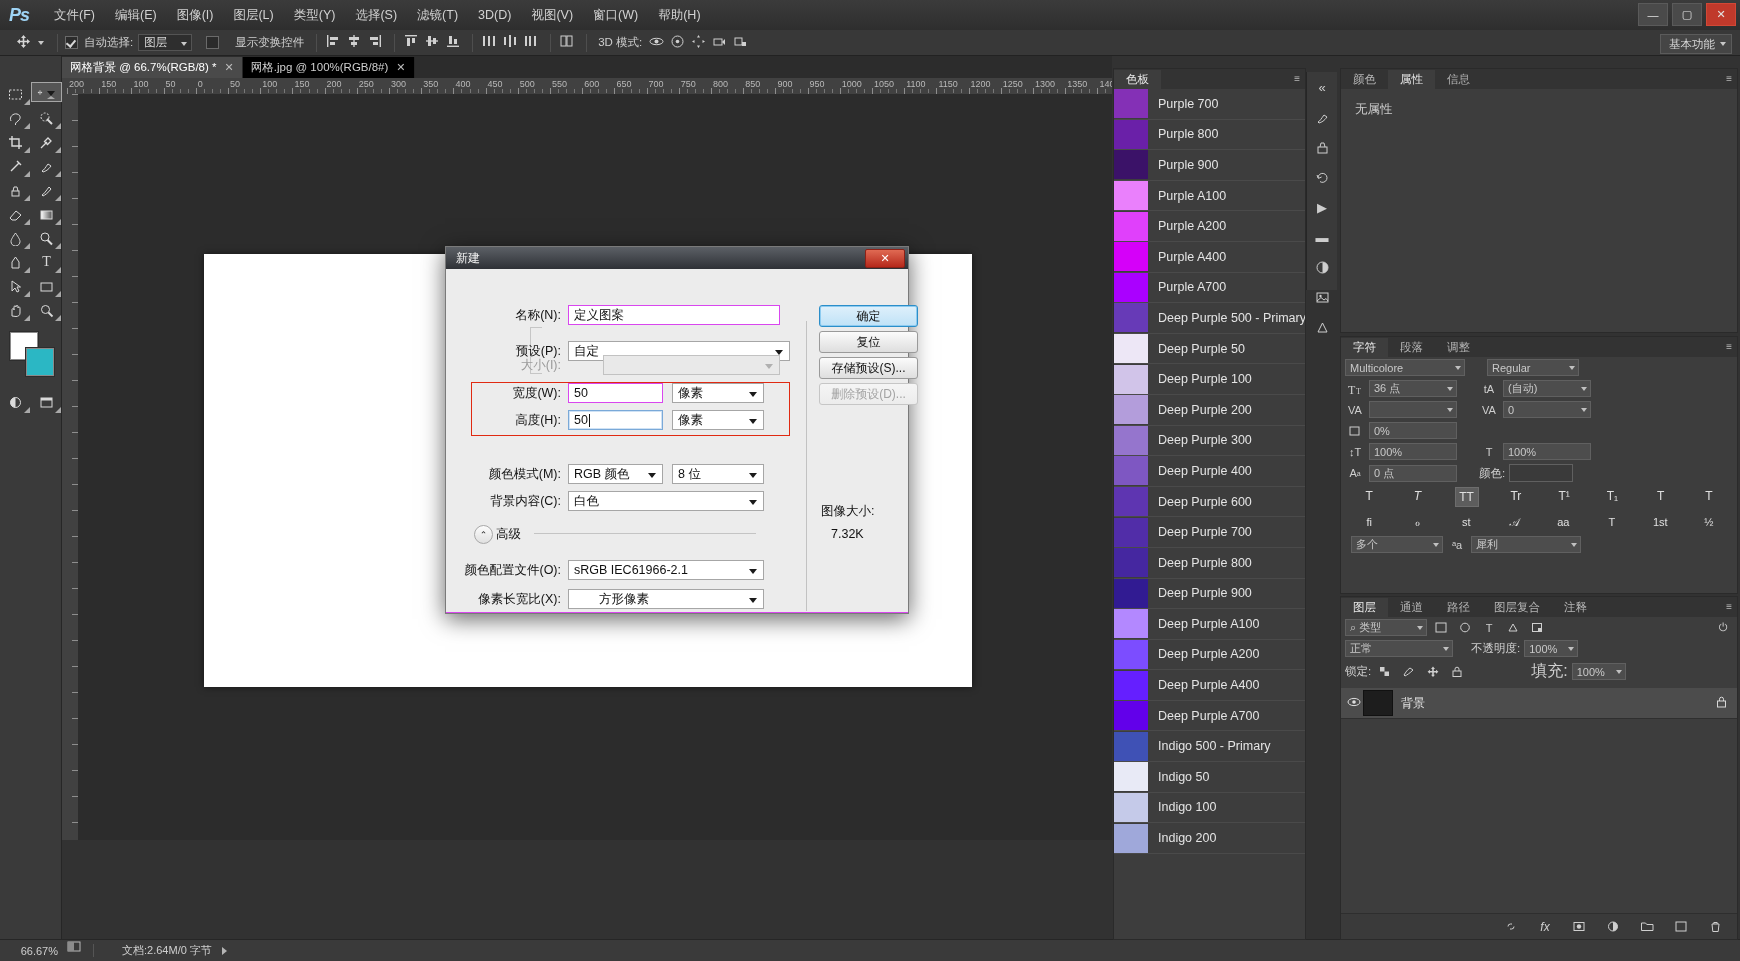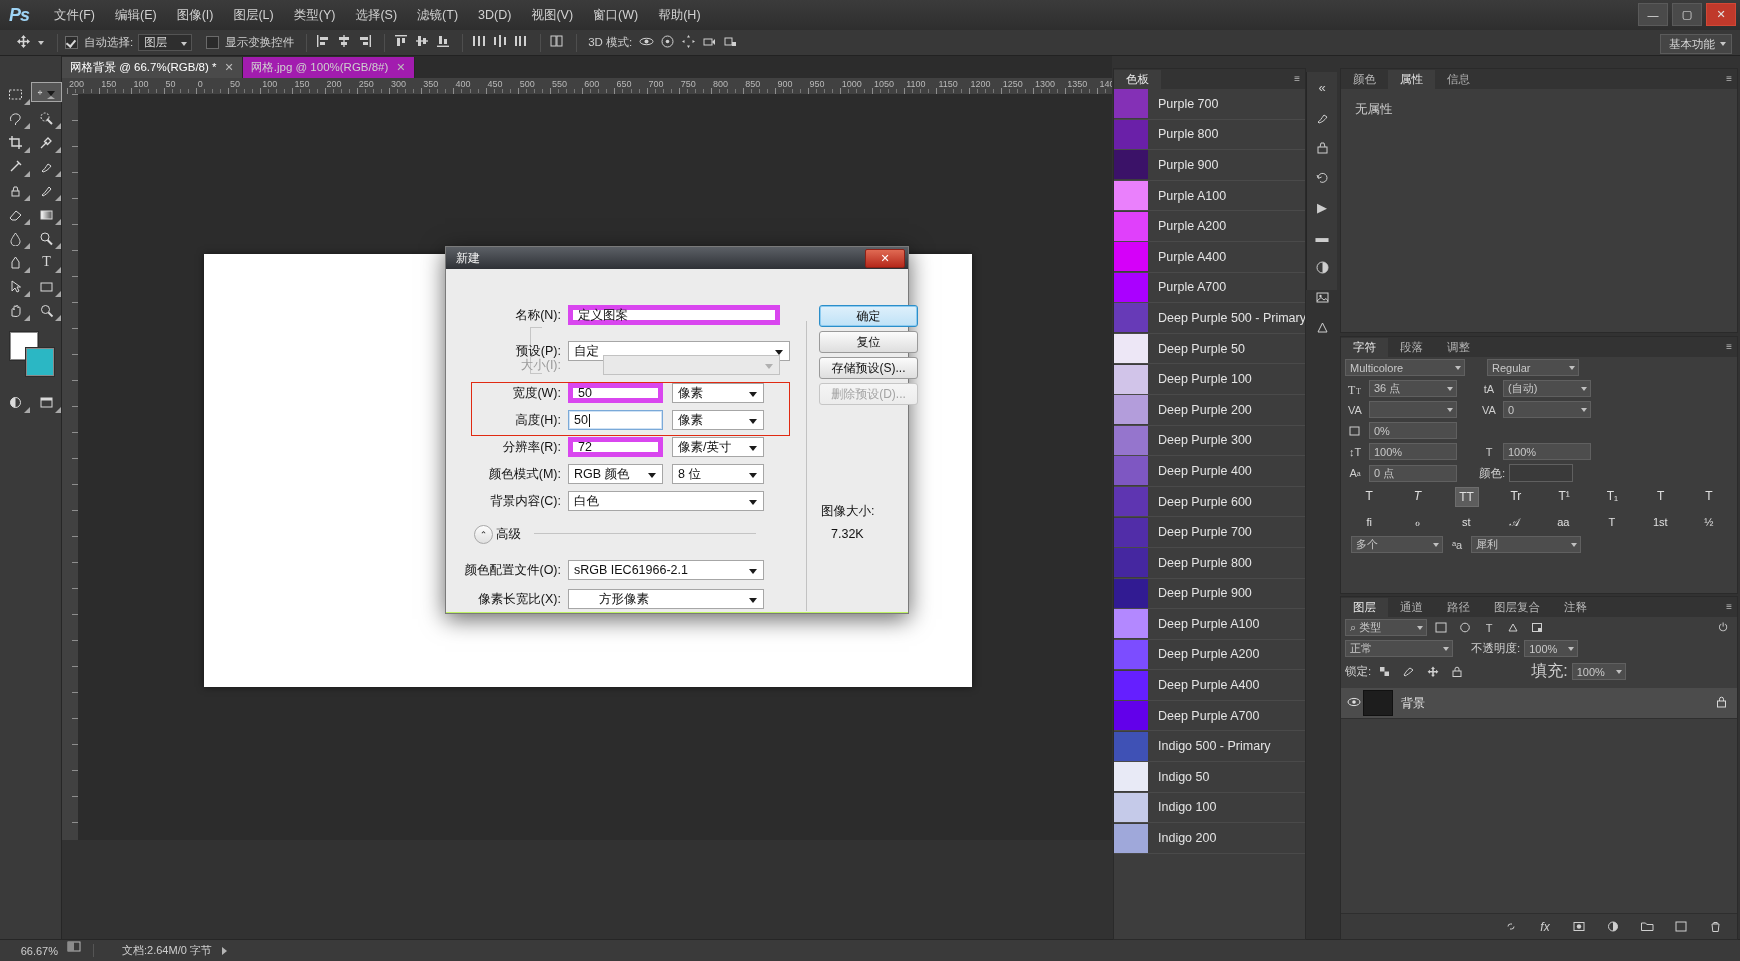--- a/index.html
+++ b/index.html
@@ -35,21 +35,21 @@
   .tb-cell{width:31px;height:24px;display:flex;align-items:center;justify-content:center;position:relative;color:#d8d8d8;font-size:13px;}
   .tb-cell.sel{background:#555;}
   .tb-cell:after{content:"";position:absolute;right:1px;bottom:1px;width:0;height:0;border-left:3px solid transparent;border-top:3px solid transparent;border-right:3px solid #a9a9a9;border-bottom:3px solid #a9a9a9;}
   .tb-colors{margin:10px auto 0;width:46px;height:44px;position:relative;}
   .sw-fg{position:absolute;left:2px;top:0;width:26px;height:26px;background:#ffffff;border:1px solid #8a8a8a;box-shadow:0 0 0 1px #2d2d2d;}
   .sw-bg{position:absolute;left:18px;top:16px;width:26px;height:26px;background:#2bb7c4;border:1px solid #8a8a8a;box-shadow:0 0 0 1px #2d2d2d;}
   .tb-extra{display:grid;grid-template-columns:31px 31px;margin-top:14px;}
 
   
   .doctabs{position:absolute;left:62px;top:56px;width:1050px;height:22px;background:#2c2c2c;display:flex;align-items:flex-end;}
-  .doctab{height:21px;display:flex;align-items:center;padding:0 8px;font-size:11.5px;background:#a21caf;border-right:1px solid #262626;color:#cfcfcf;white-space:nowrap;}
+  .doctab{height:21px;display:flex;align-items:center;padding:0 8px;font-size:11.5px;background:#000000;border-right:1px solid #262626;color:#cfcfcf;white-space:nowrap;}
   .doctab.active{background:#4a4a4a;color:#fff;}
   .doctab .x{margin-left:8px;font-size:11px;color:#bbb;}
 
   
   .ruler-top{position:absolute;left:62px;top:78px;width:1050px;height:16px;background:#414141;border-bottom:1px solid #2a2a2a;overflow:hidden;}
   .ruler-left{position:absolute;left:62px;top:94px;width:16px;height:746px;background:#414141;border-right:1px solid #2a2a2a;overflow:hidden;}
   .rtick{position:absolute;top:0;height:16px;font-size:9px;color:#b9b9b9;}
   .rtick i{position:absolute;left:0;top:10px;width:1px;height:6px;background:#8e8e8e;display:block;}
   .rtick span{position:absolute;left:2px;top:1px;}
   .rtickm{position:absolute;top:11px;width:1px;height:4px;background:#777;}
@@ -89,27 +89,27 @@
   .stybtn{width:22px;height:18px;display:flex;align-items:center;justify-content:center;font-size:12px;color:#e0e0e0;}
   .stybtn.on{background:#5d5d5d;border:1px solid #6d6d6d;}
 
   
   .lrow{height:30px;display:flex;align-items:center;border-bottom:1px solid #2f2f2f;padding:0 4px;}
   .lthumb{width:28px;height:24px;background:#1d1d1d;border:1px solid #111;}
   .lname{margin-left:8px;font-size:12px;color:#e0e0e0;}
   .leye{width:18px;text-align:center;font-size:11px;color:#ddd;}
 
   
-  .modal{position:absolute;left:445px;top:246px;width:462px;height:366px;background:#bef264;border:1px solid #7a7a7a;box-shadow:0 5px 22px rgba(0,0,0,.6);font-family:"Liberation Sans","DejaVu Sans",sans-serif;}
+  .modal{position:absolute;left:445px;top:246px;width:462px;height:366px;background:#d946ef;border:1px solid #7a7a7a;box-shadow:0 5px 22px rgba(0,0,0,.6);font-family:"Liberation Sans","DejaVu Sans",sans-serif;}
   .modal-title{height:22px;background:linear-gradient(#5c6066,#2e3136);display:flex;align-items:center;padding-left:10px;color:#f2f2f2;font-size:12px;position:relative;}
   .modal-close{position:absolute;right:3px;top:2px;width:38px;height:17px;background:linear-gradient(#e06a53,#b5281b);border:1px solid #8d2117;border-radius:2px;color:#fff;font-size:11px;display:flex;align-items:center;justify-content:center;}
   .modal-body{position:relative;height:343px;background:#ececec;color:#1a1a1a;}
   .frm-row{position:absolute;display:flex;align-items:center;height:20px;}
   .frm-lab{width:112px;text-align:right;padding-right:7px;font-size:12.5px;color:#111;box-sizing:border-box;}
-  .inp{height:20px;background:#fff;border:5px solid #d946ef;font-size:12.5px;color:#111;display:flex;align-items:center;padding:0 5px;box-sizing:border-box;}
+  .inp{height:20px;background:#fff;border:1px solid #d946ef;font-size:12.5px;color:#111;display:flex;align-items:center;padding:0 5px;box-sizing:border-box;}
   .inp.focus{border:1px solid #7aa9d8;box-shadow:0 0 0 1px #cfe2f5 inset;}
   .sel{height:20px;background:#fff;border:1px solid #a6a6a6;font-size:12.5px;color:#111;display:flex;align-items:center;padding:0 18px 0 5px;box-sizing:border-box;position:relative;}
   .sel:after{content:"";position:absolute;right:6px;top:8px;border-left:4px solid transparent;border-right:4px solid transparent;border-top:5px solid #1a1a1a;}
   .sel.disabled{background:#e9e9e9;color:#a0a0a0;border-color:#c2c2c2;}
   .sel.disabled:after{border-top-color:#b0b0b0;}
   .lab-dis{color:#9a9a9a;}
   .btn{height:20px;background:linear-gradient(#fbfbfb,#dedede);border:1px solid #9a9a9a;border-radius:3px;font-size:12px;color:#111;display:flex;align-items:center;justify-content:center;}
   .btn.primary{background:linear-gradient(#dff0fb,#bfe2f7);border:1px solid #2b8ec9;box-shadow:0 0 0 1px #8dcbf0 inset;}
   .btn.disabled{color:#a3a3a3;border-color:#c6c6c6;background:linear-gradient(#f5f5f5,#ececec);}
   .redbox{position:absolute;border:1px solid #e02a12;}
@@ -153,21 +153,21 @@
             <path d="M8.5 2 L11 5 H9.3 V7.7 H12 V6 L15 8.5 L12 11 V9.3 H9.3 V12 H11 L8.5 15 L6 12 H7.7 V9.3 H5 V11 L2 8.5 L5 6 V7.7 H7.7 V5 H6 Z" fill="#d6d6d6"></path>
           </svg>
       </span>
       <span style="border-left:3.5px solid transparent;border-right:3.5px solid transparent;border-top:4px solid #c8c8c8;width:0;height:0;"></span>
     </div>
     <div class="obar-sep"></div>
     <span class="chk on"></span>
     <span class="obar-label" style="margin-left:6px;">自动选择:</span>
     <span class="mini-select">图层</span>
     <span class="chk" style="margin-left:14px;"></span>
-    <span class="obar-label" style="margin-left:6px;">显示变换控件</span>
+    <span class="obar-label" style="margin-left:16px;">显示变换控件</span>
     <div class="obar-sep"></div>
     <span class="ic"><svg width="16" height="16" viewBox="0 0 16 16">
           <rect x="2" y="2" width="1.4" height="12" fill="#d0d0d0"></rect>
           <rect x="5" y="4" width="8" height="3" fill="#d0d0d0"></rect>
           <rect x="5" y="9" width="5" height="3" fill="#d0d0d0"></rect>
         </svg></span>
     <span class="ic"><svg width="16" height="16" viewBox="0 0 16 16">
           <rect x="7.3" y="2" width="1.4" height="12" fill="#d0d0d0"></rect>
           <rect x="3" y="4" width="10" height="3" fill="#d0d0d0"></rect>
           <rect x="5" y="9" width="6" height="3" fill="#d0d0d0"></rect>
@@ -1070,25 +1070,20 @@
 
       <div class="frm-row" style="left:10px;top:141px;width:340px;">
         <div class="frm-lab">高度(H):</div>
         <div class="inp focus" style="width:95px;">
           <span>50</span>
             <span class="caret"></span>
         </div>
         <div class="sel" style="width:92px;margin-left:9px;">像素</div>
       </div>
 
-      <div class="frm-row" style="left:10px;top:168px;width:340px;">
-        <div class="frm-lab">分辨率(R):</div>
-        <div class="inp" style="width:95px;">72</div>
-        <div class="sel" style="width:92px;margin-left:9px;">像素/英寸</div>
-      </div>
 
       <div class="frm-row" style="left:10px;top:195px;width:340px;">
         <div class="frm-lab">颜色模式(M):</div>
         <div class="sel" style="width:95px;">RGB 颜色</div>
         <div class="sel" style="width:92px;margin-left:9px;">8 位</div>
       </div>
 
       <div class="frm-row" style="left:10px;top:222px;width:340px;">
         <div class="frm-lab">背景内容(C):</div>
         <div class="sel" style="width:196px;">白色</div>

